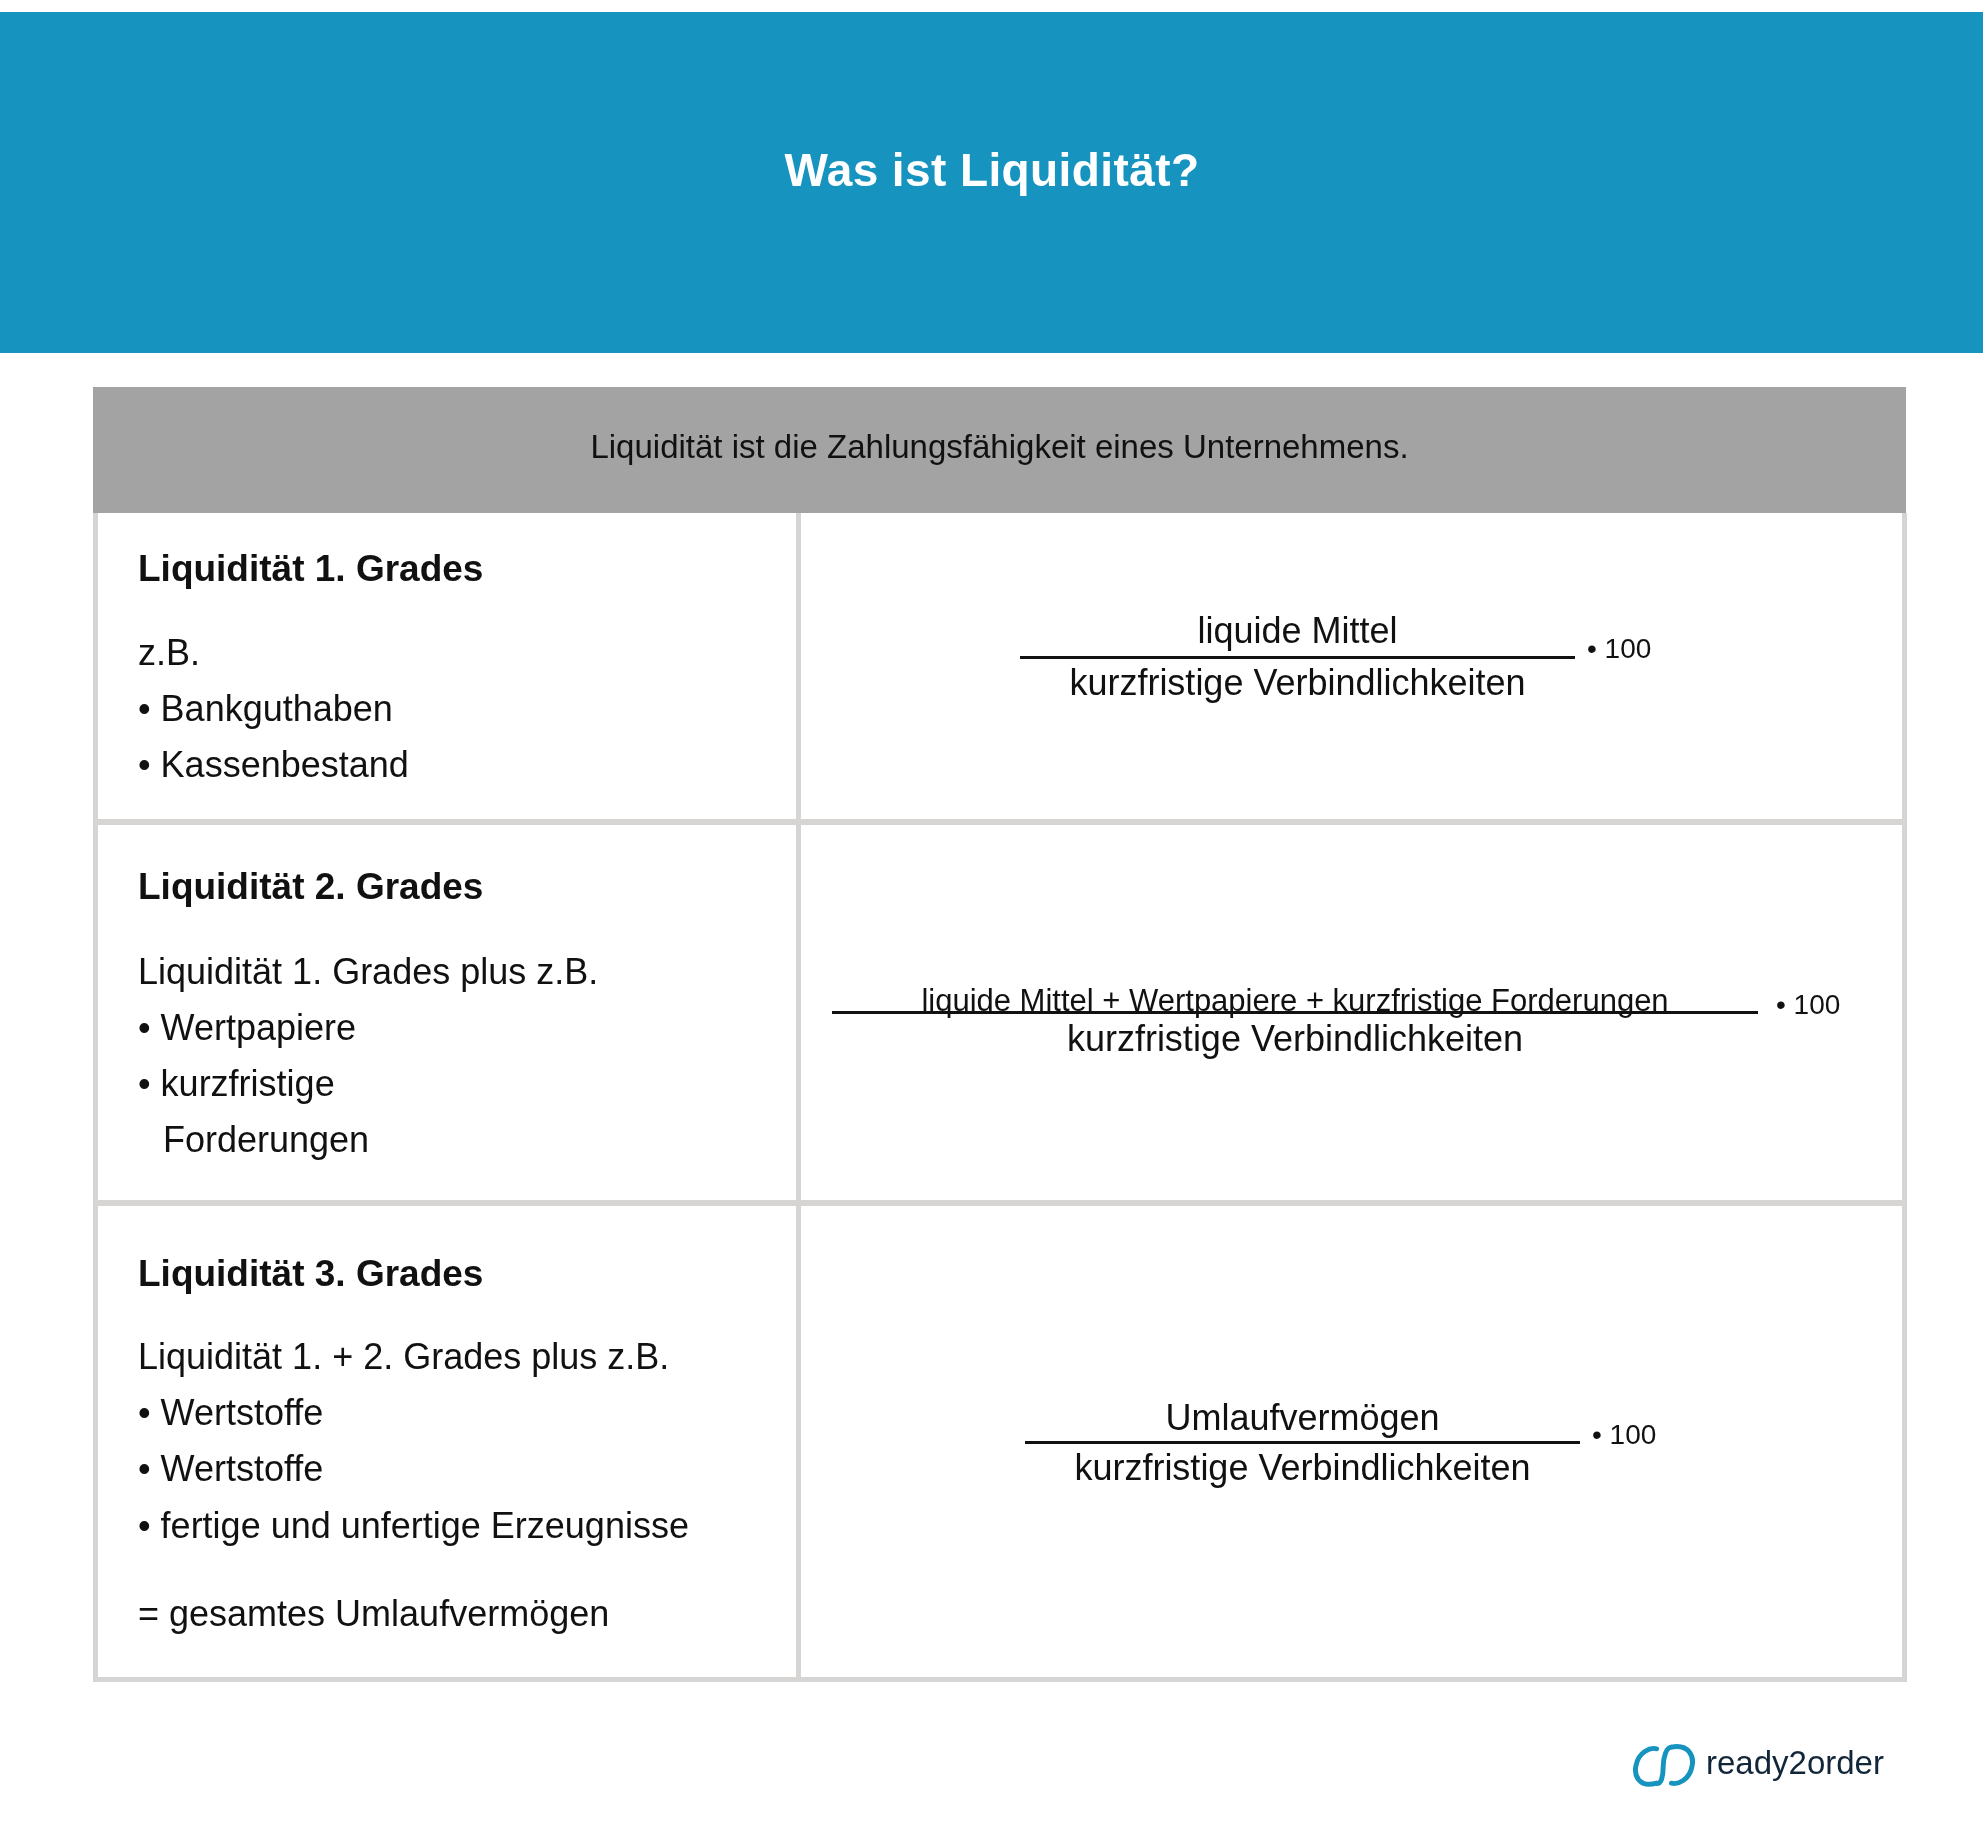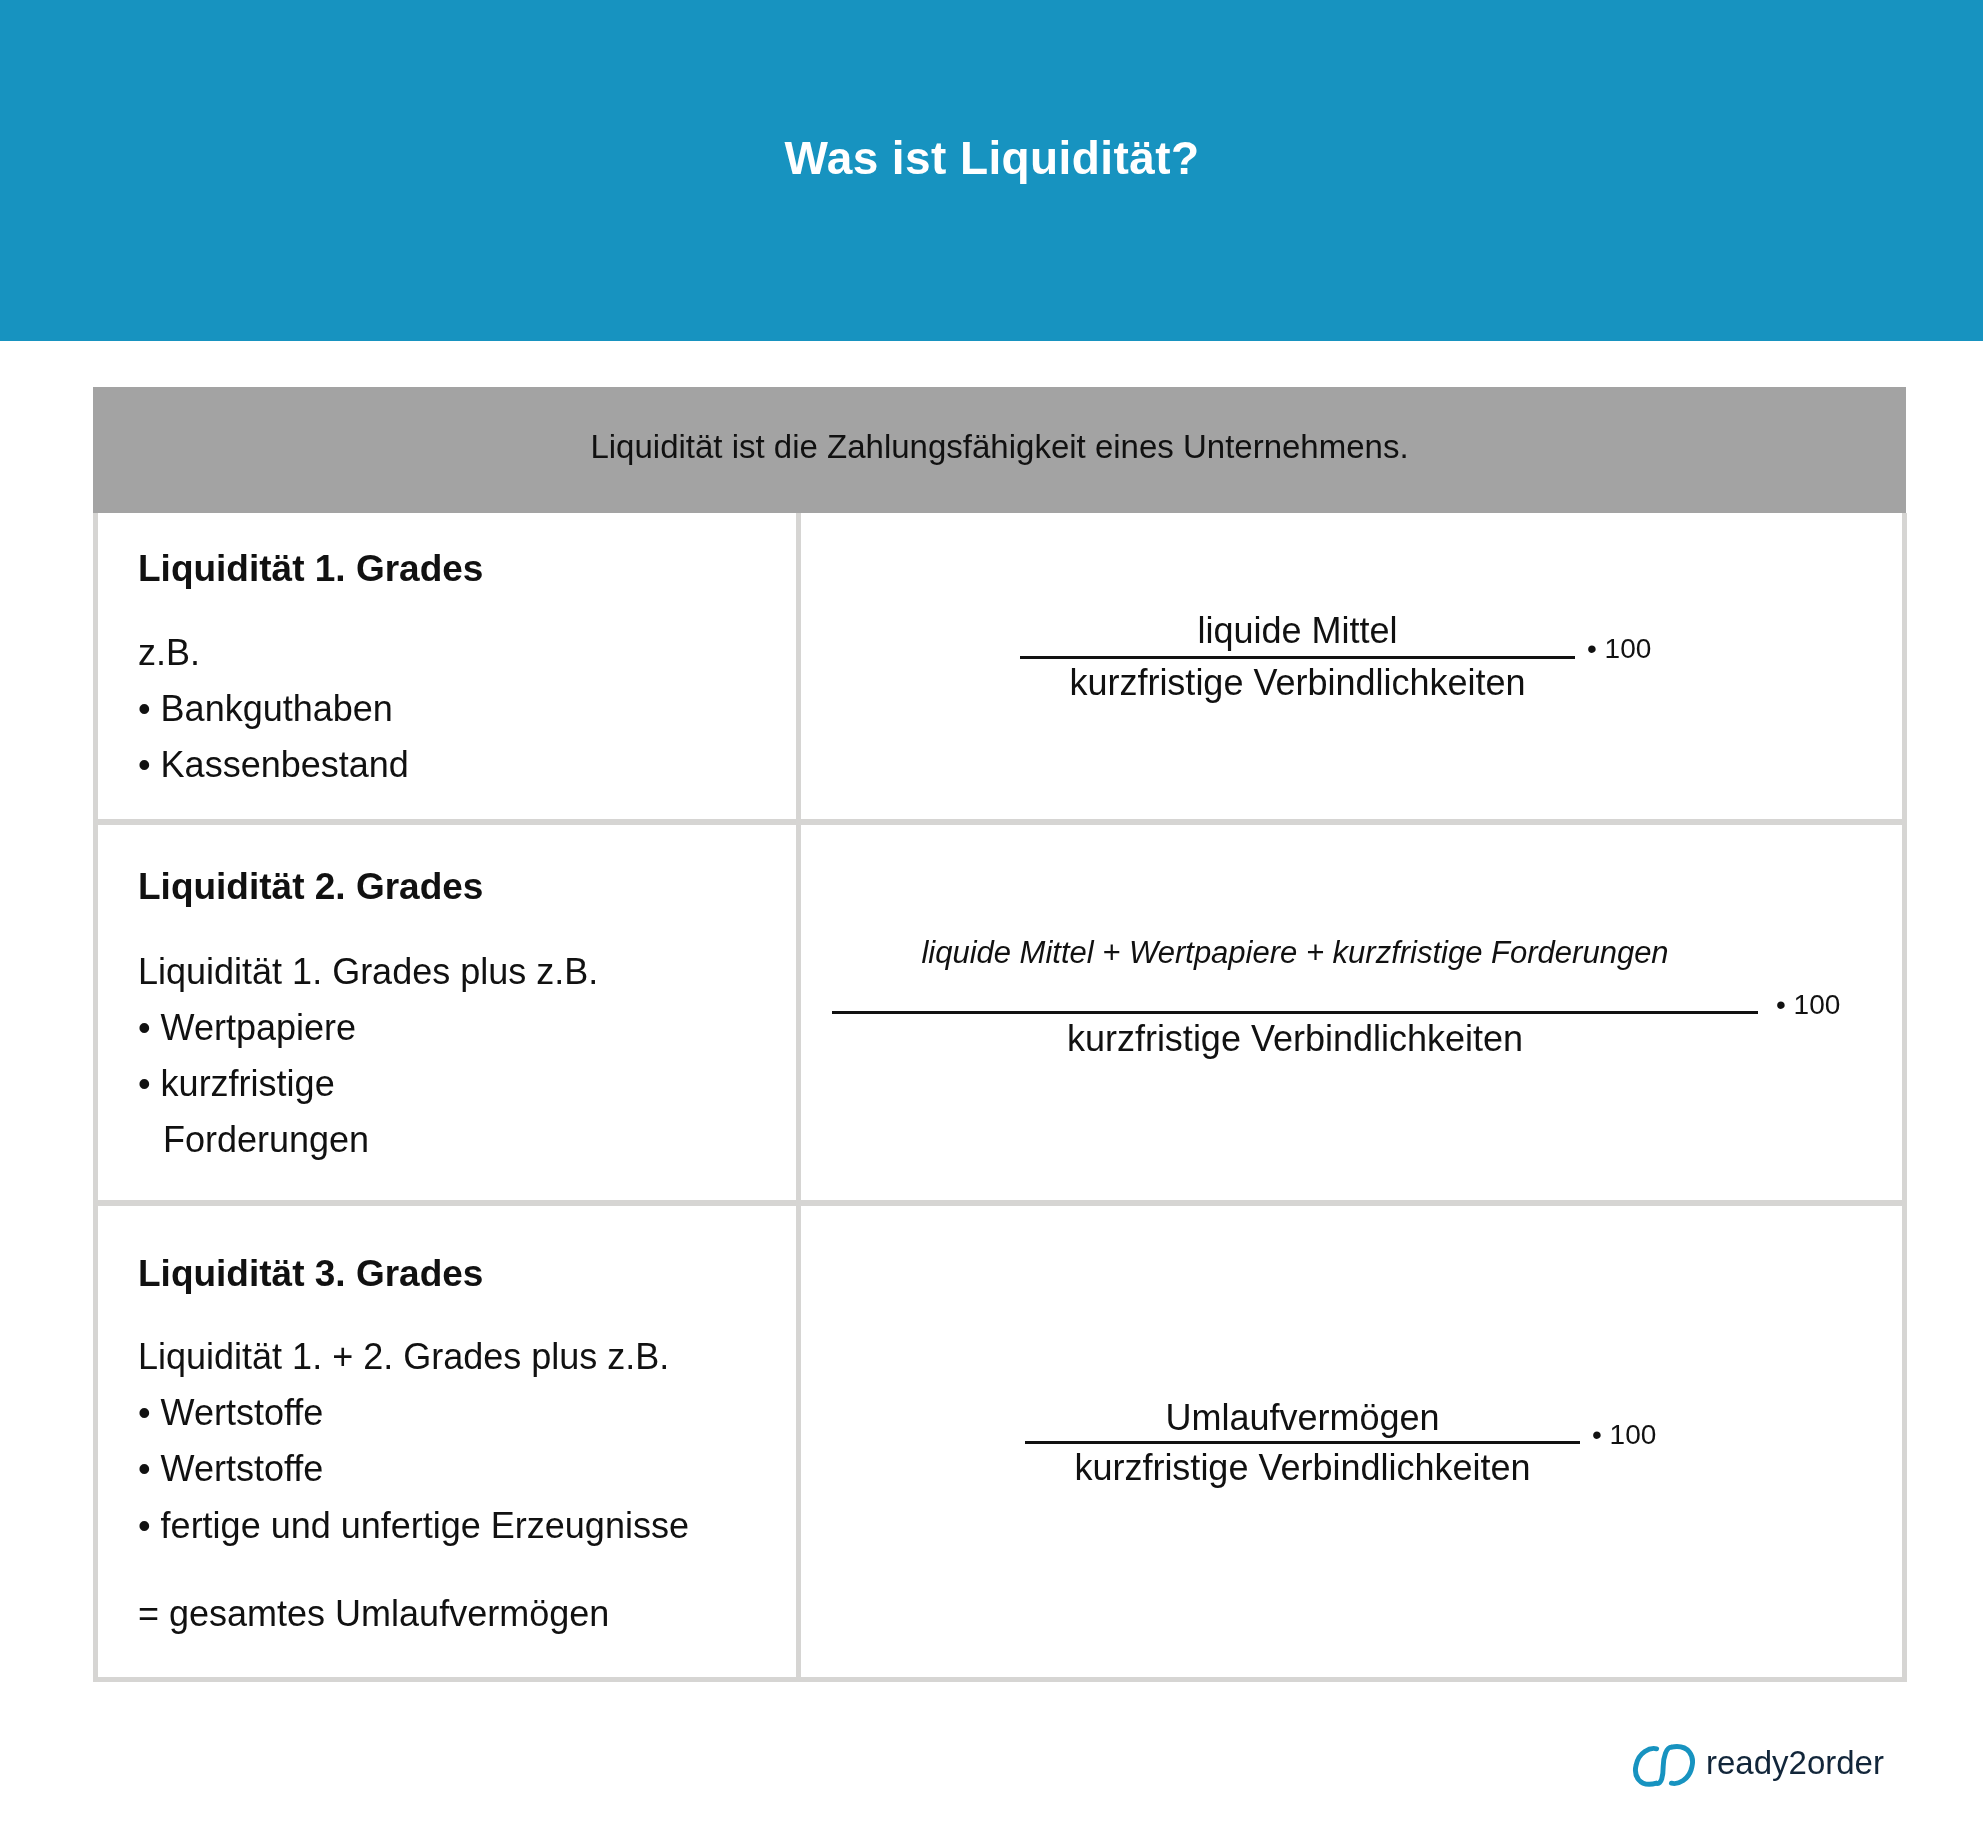--- a/index.html
+++ b/index.html
@@ -1,21 +1,21 @@
 <!DOCTYPE html>
 <html style="font-size:13.2px"><head>
 <meta charset="utf-8">
 <style>
   html, body { margin:0; padding:0; }
   body {
     width:1984px; height:1845px; background:#ffffff; position:relative; overflow:hidden;
     font-family:"Liberation Sans", "DejaVu Sans", sans-serif; color:#111111;
   }
   .banner {
-    position:absolute; left:0; top:0; width:1984px; height:341px; background:#1793c0;text-decoration:underline;
+    position:absolute; left:0; top:12px; width:1984px; height:341px; background:#1793c0;text-decoration:underline;
   }
   .banner-title {
     position:absolute; left:0; top:131px; width:1984px; text-align:center;
     color:#ffffff; font-weight:bold; font-size:46px; letter-spacing:0.4px;
   }
   .table {
     position:absolute; left:93px; top:387px; width:1813px; height:1294px;
     box-sizing:border-box;
   }
   .intro {
@@ -72,21 +72,21 @@
   </div>
 
   <div class="cell-left" style="top:0;">
     <div class="row-title" style="top:479px;">Liquidität 2. Grades</div>
     <div class="line" style="top:564px;">Liquidität 1. Grades plus z.B.</div>
     <div class="line" style="top:620px;">• Wertpapiere</div>
     <div class="line" style="top:676px;">• kurzfristige</div>
     <div class="line" style="top:732px;left:25px;">Forderungen</div>
   </div>
   <div class="formula" style="left:0;top:0;">
-    <div class="frac-num" style="left:739px;top:548px;width:926px;font-size:31px;font-style:italic;">liquide Mittel + Wertpapiere + kurzfristige Forderungen</div>
+    <div class="frac-num" style="left:739px;top:596px;width:926px;font-size:31px;">liquide Mittel + Wertpapiere + kurzfristige Forderungen</div>
     <div class="frac-bar" style="left:739px;top:624px;width:926px;"></div>
     <div class="frac-den" style="left:739px;top:631px;width:926px;">kurzfristige Verbindlichkeiten</div>
     <div class="times" style="left:1683px;top:602px;">• 100</div>
   </div>
 
   <div class="cell-left" style="top:0;">
     <div class="row-title" style="top:866px;">Liquidität 3. Grades</div>
     <div class="line" style="top:949px;">Liquidität 1. + 2. Grades plus z.B.</div>
     <div class="line" style="top:1005px;">• Wertstoffe</div>
     <div class="line" style="top:1061px;">• Wertstoffe</div>

